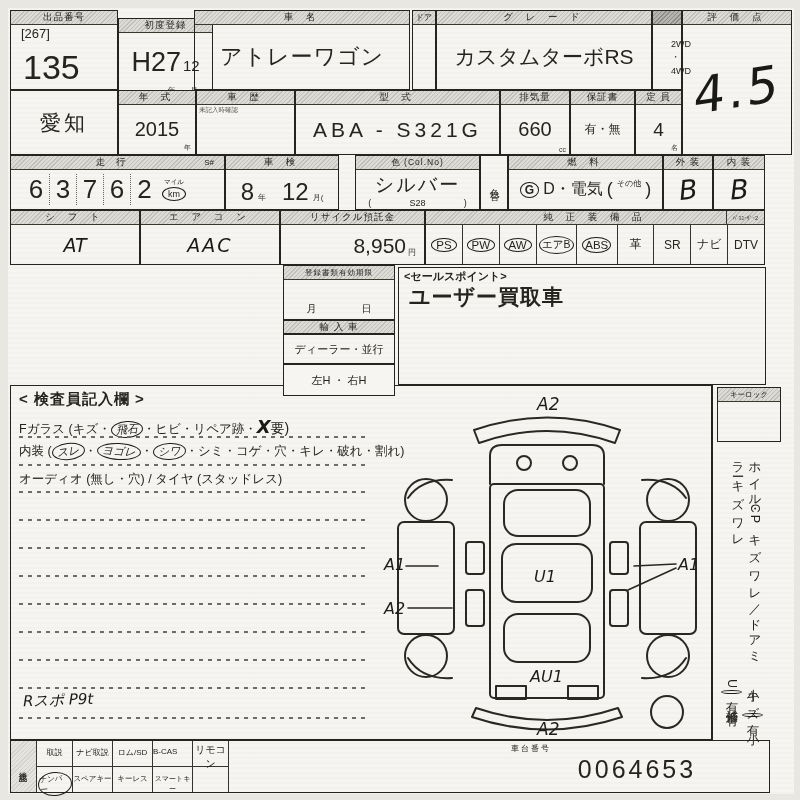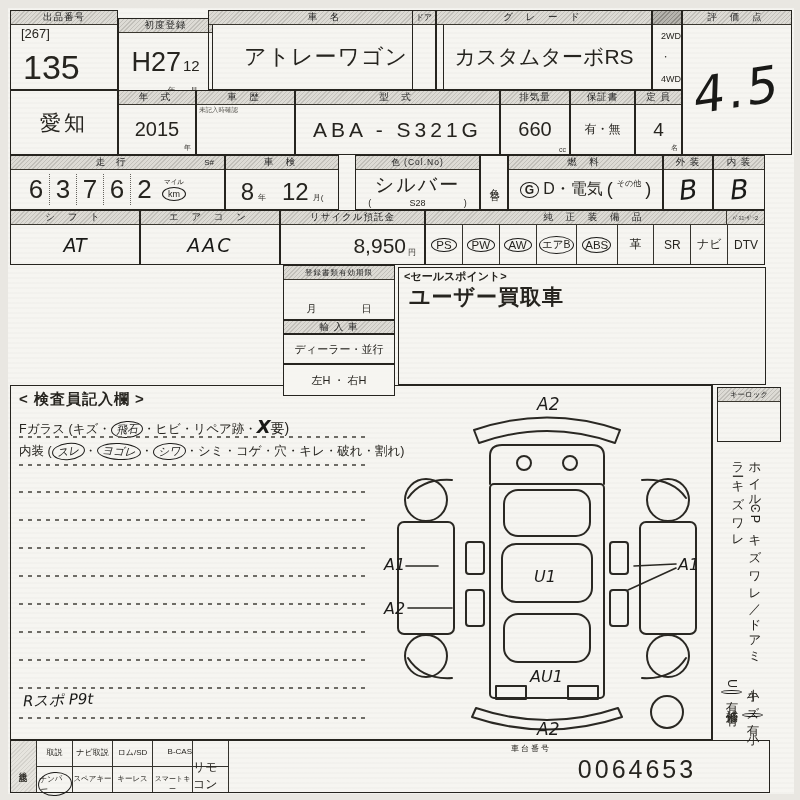--- a/index.html
+++ b/index.html
@@ -50,38 +50,38 @@
 
   <div class="c" style="left:110px;top:10px;width:95px;height:80px">
     <div class="hdr tight">初度登録</div>
     <div class="bd" style="align-items:baseline;padding-top:14px">
       <span style="font-size:27px">H27</span>
       <span style="font-size:15px;margin-left:2px">12</span>
       <span class="tiny" style="position:absolute;bottom:1px;right:8px;letter-spacing:6px">年  月</span>
     </div>
   </div>
 
-  <div class="c" style="left:200px;top:2px;width:236px;height:80px">
+  <div class="c" style="left:186px;top:2px;width:216px;height:80px">
     <div class="hdr">車  名</div>
     <div class="bd" style="font-size:22px;letter-spacing:1px">アトレーワゴン</div>
   </div>
 
   <div class="c" style="left:404px;top:2px;width:24px;height:80px">
     <div class="hdr" style="letter-spacing:0;font-size:8px">ドア</div>
     <div class="bd"></div>
   </div>
 
   <div class="c" style="left:428px;top:2px;width:216px;height:80px">
     <div class="hdr">グ レ ー ド</div>
     <div class="bd" style="font-size:21px">カスタムターボRS</div>
   </div>
 
   <div class="c" style="left:644px;top:2px;width:30px;height:80px">
     <div class="hdr" style="background:repeating-linear-gradient(135deg,#8f8d87 0 1px,#b6b4ae 1px 3px)"></div>
-    <div class="bd" style="flex-direction:column;font-size:9px;gap:10px;align-items:flex-start;padding-left:8px">
+    <div class="bd" style="flex-direction:column;font-size:9px;gap:2px;align-items:flex-start;padding-left:18px">
       <span>2WD</span>
       <span>・</span>
       <span>4WD</span>
     </div>
   </div>
 
   <div class="c" style="left:674px;top:2px;width:110px;height:145px">
     <div class="hdr">評 価 点</div>
     <div class="bd">
       <span class="hand" style="font-size:50px;transform:rotate(-9deg);letter-spacing:3px">4.5</span>
@@ -279,20 +279,21 @@
       <div style="position:absolute;top:30px;left:8px;font-size:12.5px">
         <span>Fガラス (キズ・</span><span class="circ hand" style="font-size:11px;transform:rotate(-4deg)">飛石</span><span>・ヒビ・リペア跡・</span><span class="hand" style="font-size:18px;font-weight:bold">X</span><span style="font-size:14px">要)</span>
       </div>
       <div class="dot-line" style="left:8px;width:350px;top:50px"></div>
 
       <div style="position:absolute;top:57px;left:8px;font-size:12.5px">
         <span>内装 (</span><span class="circ hand" style="font-size:11px;transform:rotate(-6deg)">スレ</span><span>・</span><span class="circ hand" style="font-size:11px;transform:rotate(3deg)">ヨゴレ</span><span>・</span><span class="circ hand" style="font-size:11px;transform:rotate(-3deg)">シワ</span><span>・シミ・コゲ・穴・キレ・破れ・割れ)</span>
       </div>
       <div class="dot-line" style="left:8px;width:350px;top:78px"></div>
 
+      <div style="position:absolute;top:85px;left:8px;font-size:12.5px">オーディオ (無し・穴) / タイヤ (スタッドレス)</div>
       <div class="dot-line" style="left:8px;width:350px;top:105px"></div>
 
       <div class="dot-line" style="left:8px;width:350px;top:133px"></div>
       <div class="dot-line" style="left:8px;width:350px;top:161px"></div>
       <div class="dot-line" style="left:8px;width:350px;top:189px"></div>
       <div class="dot-line" style="left:8px;width:350px;top:217px"></div>
       <div class="dot-line" style="left:8px;width:350px;top:245px"></div>
       <div class="dot-line" style="left:8px;width:350px;top:273px"></div>
       <div class="dot-line" style="left:8px;width:350px;top:301px"></div>
       <div class="dot-line" style="left:8px;width:350px;top:331px"></div>
@@ -378,25 +379,25 @@
       </div>
       <div style="position:absolute;left:62px;top:0;width:40px;height:100%;border-right:1px solid #35332d">
         <span style="position:absolute;top:6px;width:100%;text-align:center;font-size:8px">ナビ取説</span>
         <span style="position:absolute;top:33px;width:100%;text-align:center;font-size:7.5px">スペアキー</span>
       </div>
       <div style="position:absolute;left:102px;top:0;width:40px;height:100%;border-right:1px solid #35332d">
         <span style="position:absolute;top:6px;width:100%;text-align:center;font-size:8px">ロム/SD</span>
         <span style="position:absolute;top:33px;width:100%;text-align:center;font-size:7.5px">キーレス</span>
       </div>
       <div style="position:absolute;left:142px;top:0;width:40px;height:100%;border-right:1px solid #35332d">
-        <span style="position:absolute;top:6px;width:100%;text-align:right;font-size:8px">B-CAS</span>
+        <span style="position:absolute;top:6px;width:100%;text-align:left;font-size:8px">B-CAS</span>
         <span style="position:absolute;top:33px;width:100%;text-align:center;font-size:7px">スマートキー</span>
       </div>
       <div style="position:absolute;left:182px;top:0;width:36px;height:100%;border-right:1px solid #35332d">
-        <span style="position:absolute;top:18px;width:100%;font-size:12px">リモコン</span>
+        <span style="position:absolute;top:2px;width:100%;text-align:center;font-size:10px">リモコン</span>
       </div>
 
 
       <div style="position:absolute;left:494px;top:0;right:0;height:100%">
         <span style="position:absolute;top:2px;left:6px;font-size:8px;letter-spacing:2px">車台番号</span>
         <span style="position:absolute;top:14px;left:0;width:100%;text-align:center;font-size:25px;letter-spacing:3px">0064653</span>
       </div>
     </div>
   </div>
 

